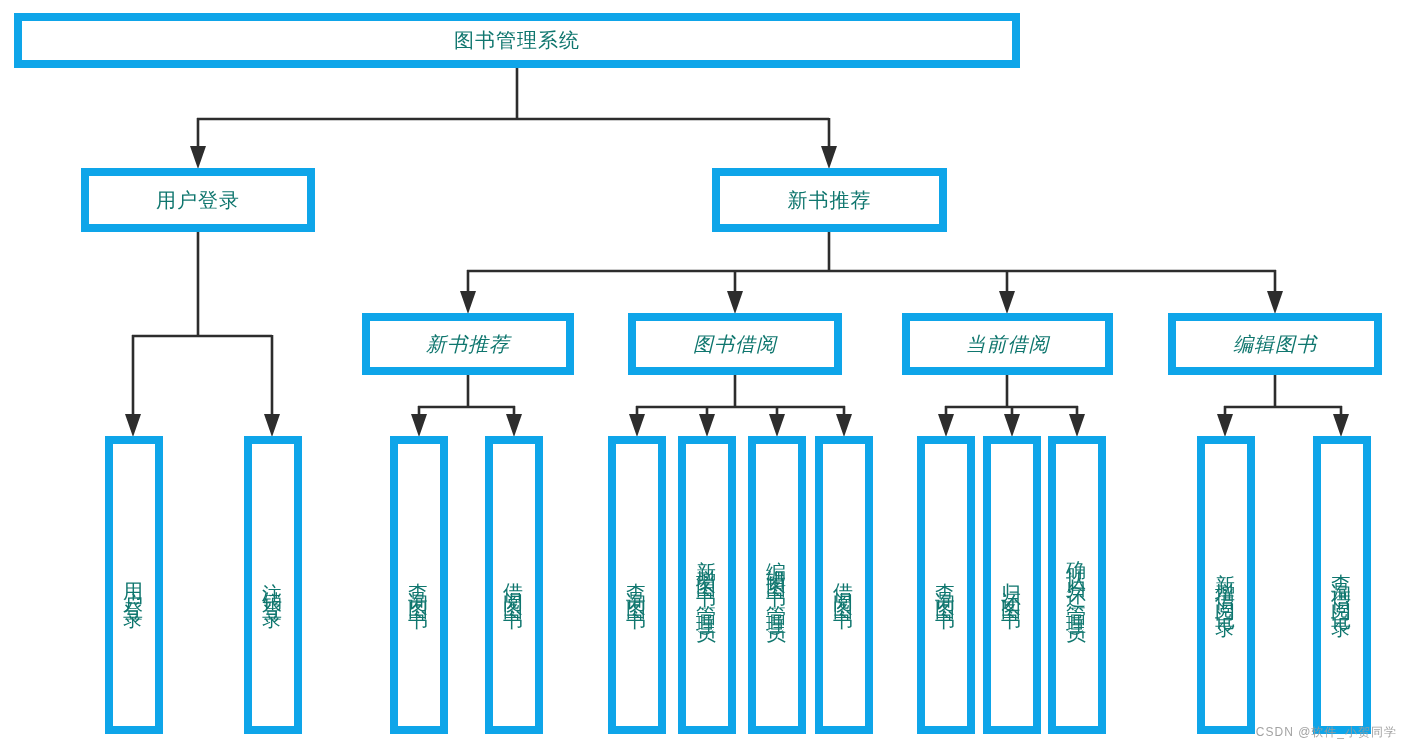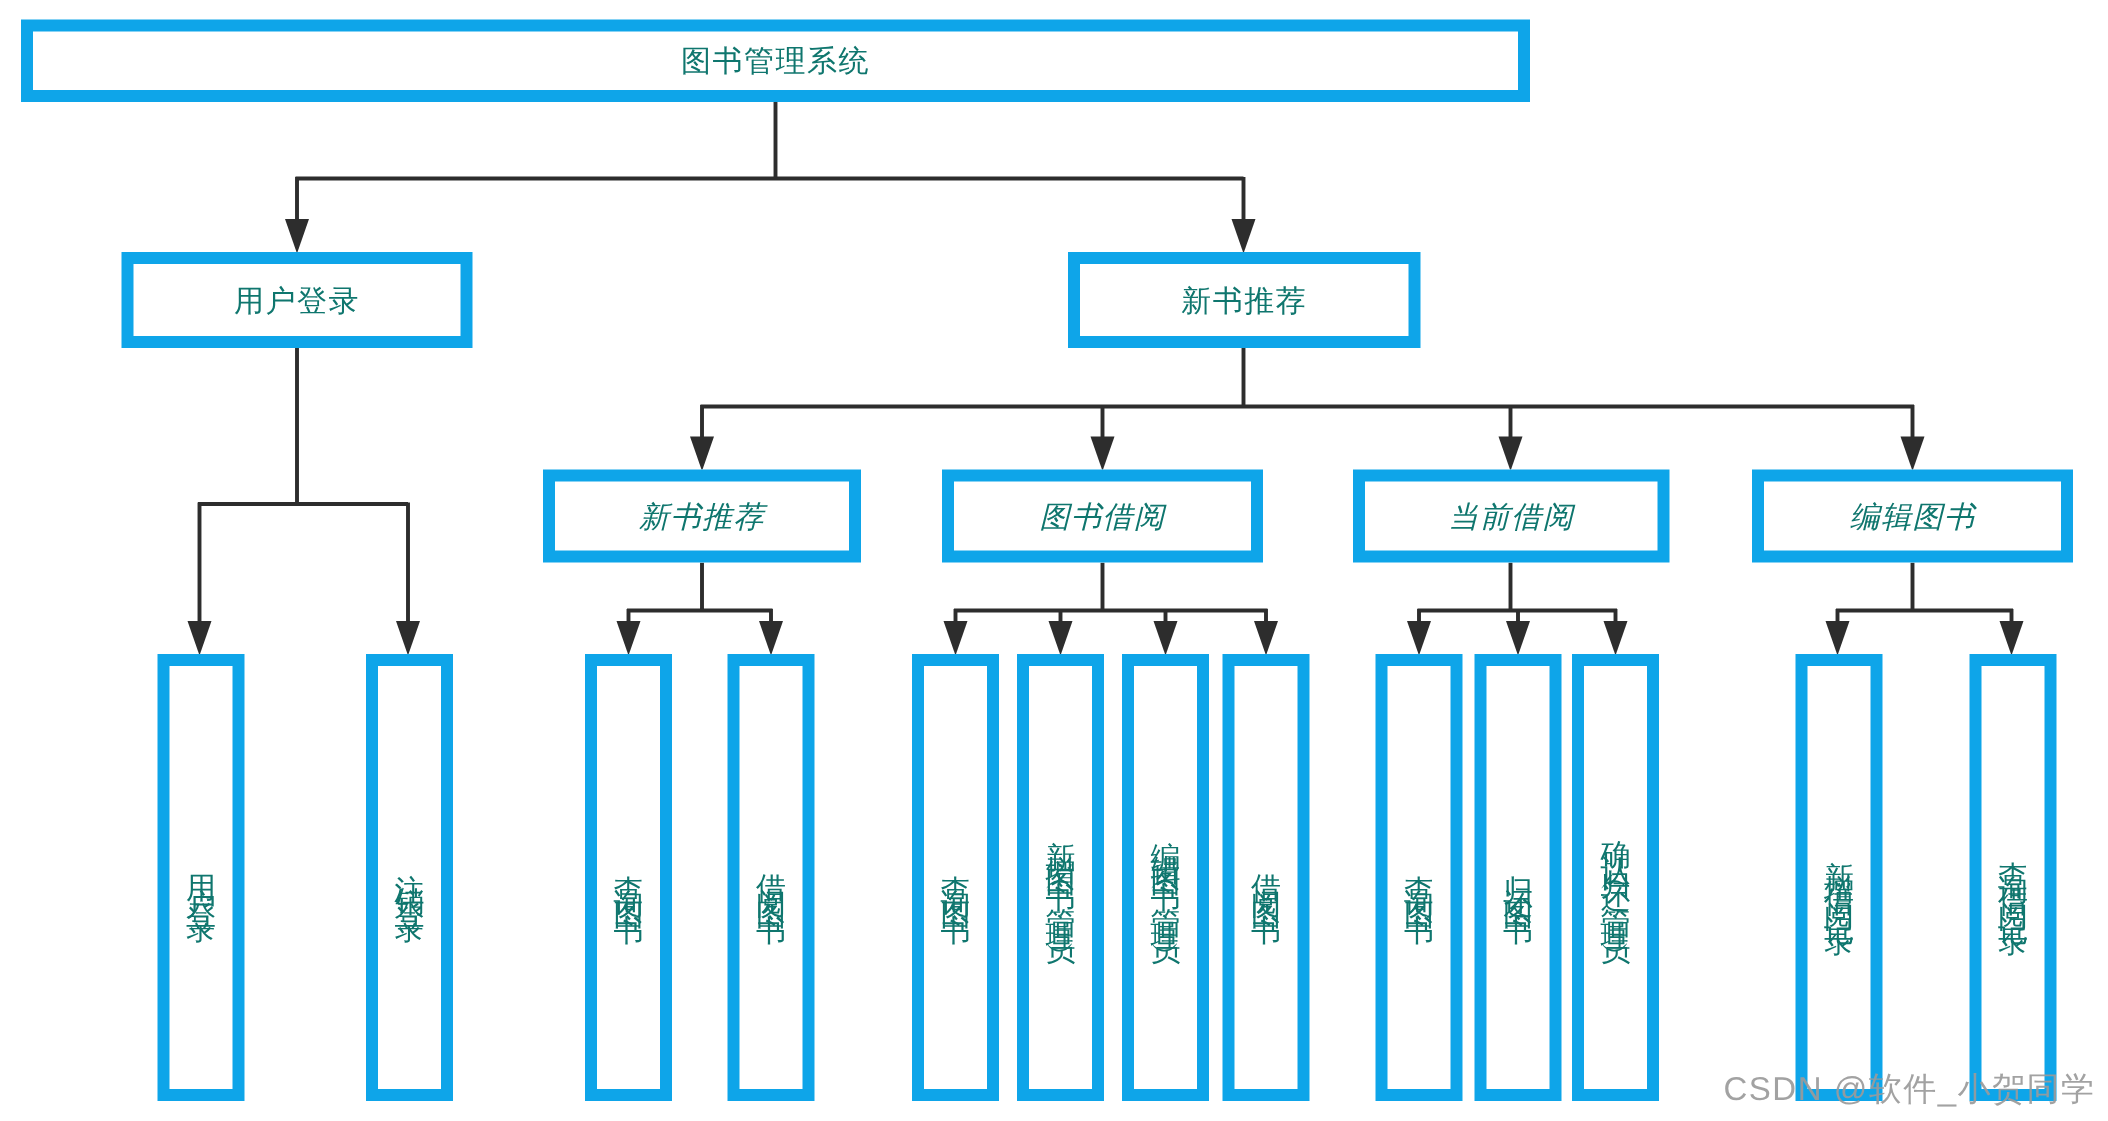--- a/index.html
+++ b/index.html
@@ -49,21 +49,21 @@
   .leaf.b1 { left: 390px; }  .leaf.b2 { left: 485px; }
   .leaf.c1 { left: 608px; }  .leaf.c2 { left: 678px; }
   .leaf.c3 { left: 748px; }  .leaf.c4 { left: 815px; }
   .leaf.d1 { left: 917px; }  .leaf.d2 { left: 983px; }
   .leaf.d3 { left: 1048px; }
   .leaf.e1 { left: 1197px; } .leaf.e2 { left: 1313px; }
   .watermark {
     position: absolute;
     right: 8px;
     bottom: 6px;
-    font-size: 22px;
+    font-size: 12px;
     color: #9b9b9b;
     letter-spacing: 1px;
     opacity: 0.92;
     z-index: 5;
   }
 </style>
 </head>
 <body>
 
 <div class="canvas">

